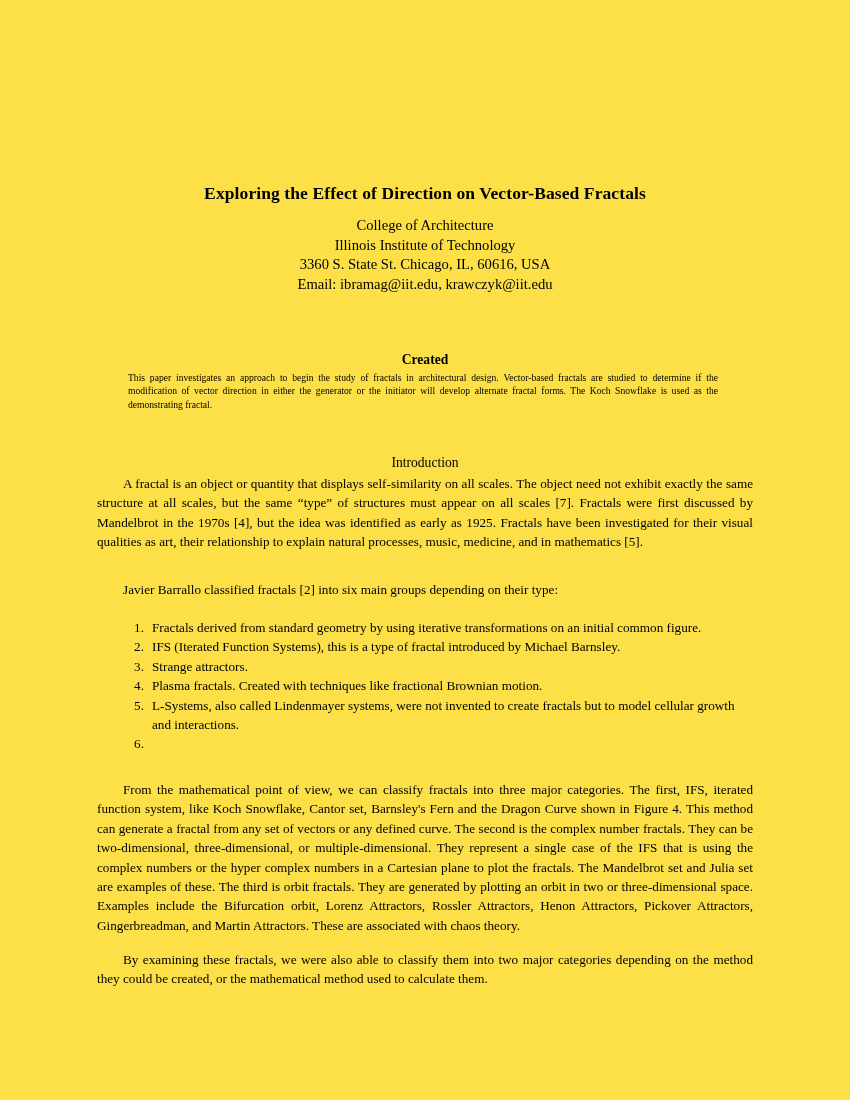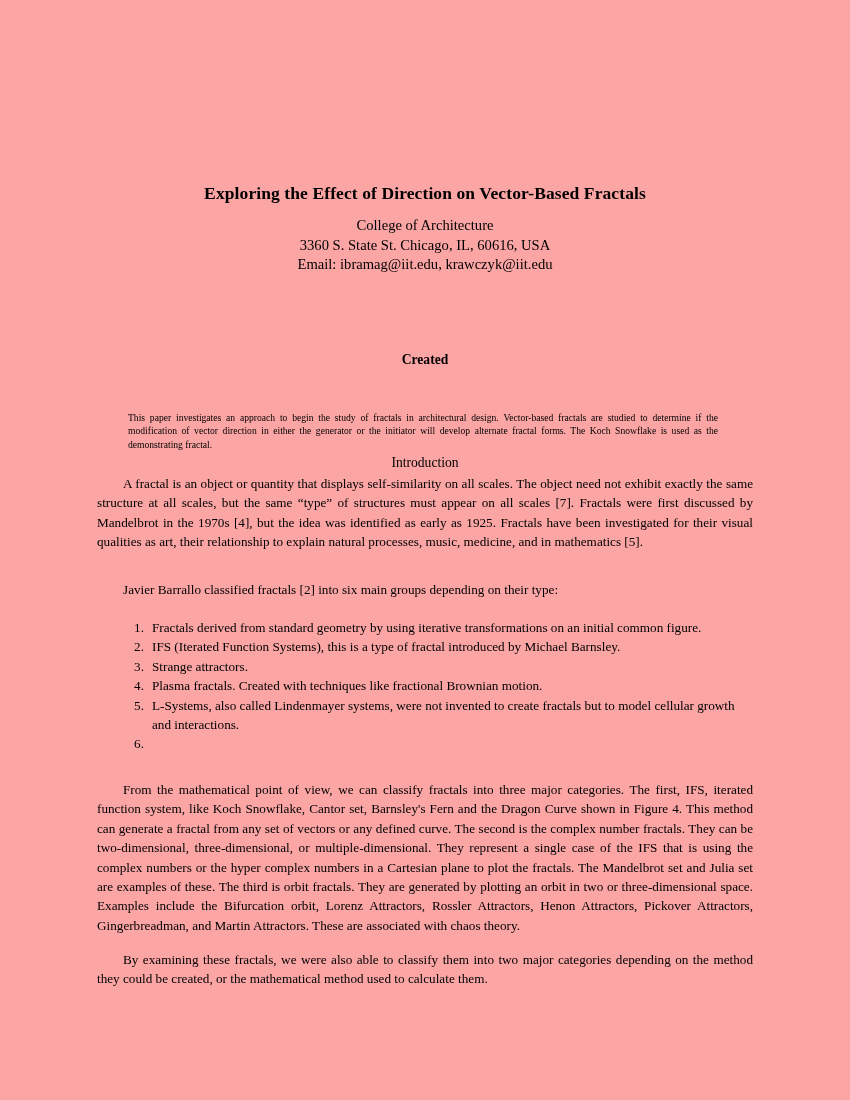--- a/index.html
+++ b/index.html
@@ -12,21 +12,21 @@
     height: 1100px;
     font-family: "Liberation Serif", "DejaVu Serif", serif;
     color: #000000;
     overflow: hidden;
   }
 
   .page {
     position: relative;
     width: 850px;
     height: 1100px;
-    background: #fca5a5;
+    background: #fde047;
   }
 
   
   .paper-title {
     position: absolute;
     left: 97px;
     top: 170px;
     width: 656px;
     text-align: center;
     font-size: 17.5px;
@@ -59,21 +59,20 @@
   }
   .abstract-body {
     position: absolute;
     left: 128px;
     top: 371px;
     width: 590px;
     font-size: 9.6px;
     line-height: 13.4px;
     text-align: justify;
     text-justify: inter-word;
-    margin-top: 40px;
   }
 
   
   .intro-heading {
     position: absolute;
     left: 97px;
     top: 444px;
     width: 656px;
     text-align: center;
     font-size: 13.6px;
@@ -127,20 +126,21 @@
 </style>
 </head>
 <body>
 
 <div class="page">
 
   <h1 class="paper-title">Exploring the Effect of Direction on Vector-Based Fractals</h1>
 
   <div class="author-block">
     <div class="author-line">College of Architecture</div>
+    <div class="author-line">Illinois Institute of Technology</div>
     <div class="author-line">3360 S. State St. Chicago, IL, 60616, USA</div>
     <div class="author-line">Email: ibramag@iit.edu, krawczyk@iit.edu</div>
   </div>
 
   <h2 class="abstract-heading">Created</h2>
 
   <div class="abstract-body">This paper investigates an approach to begin the study of fractals in architectural design. Vector-based fractals are studied to determine if the modification of vector direction in either the generator or the initiator will develop alternate fractal forms. The Koch Snowflake is used as the demonstrating fractal.</div>
 
   <h2 class="intro-heading">Introduction</h2>
 

